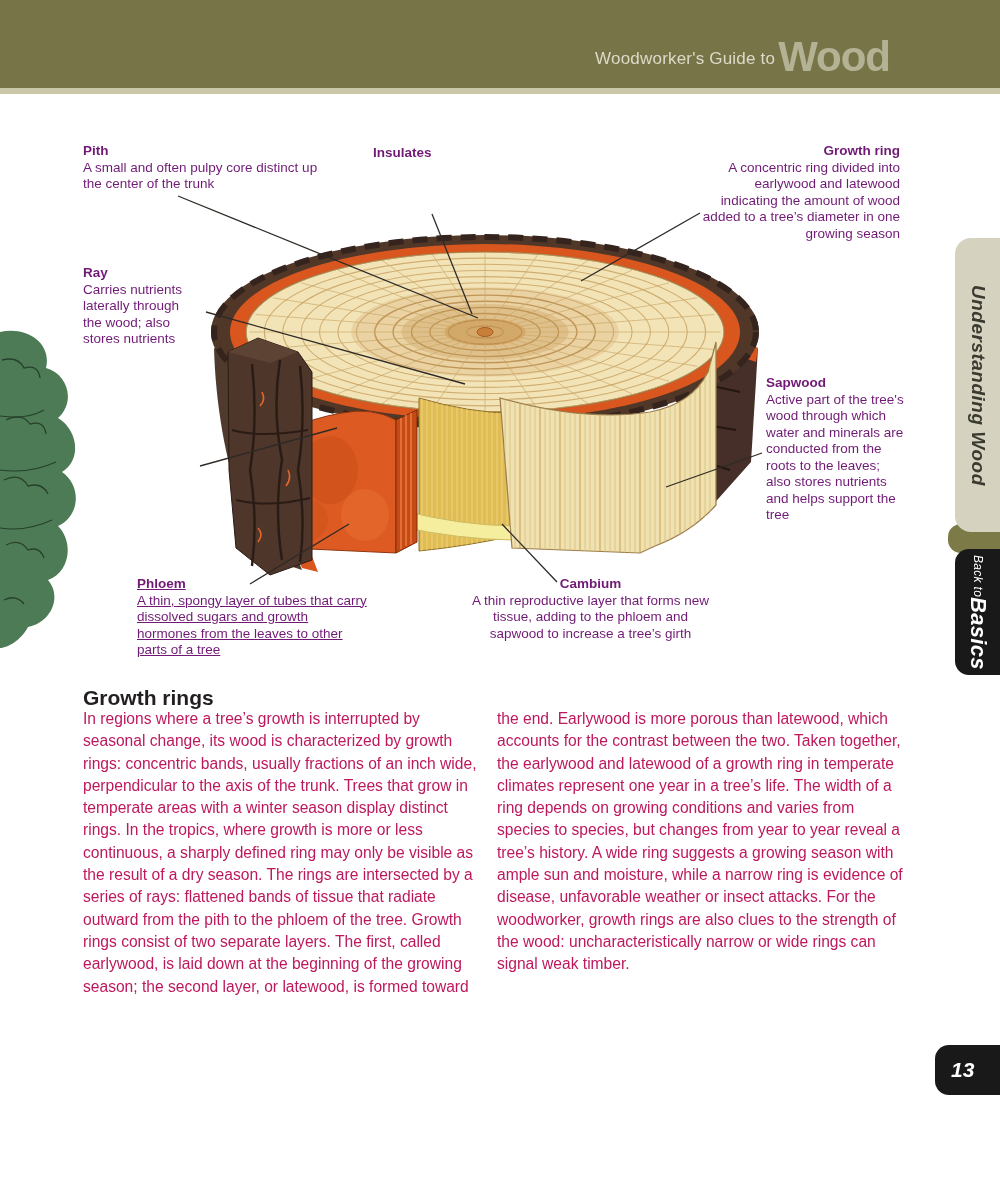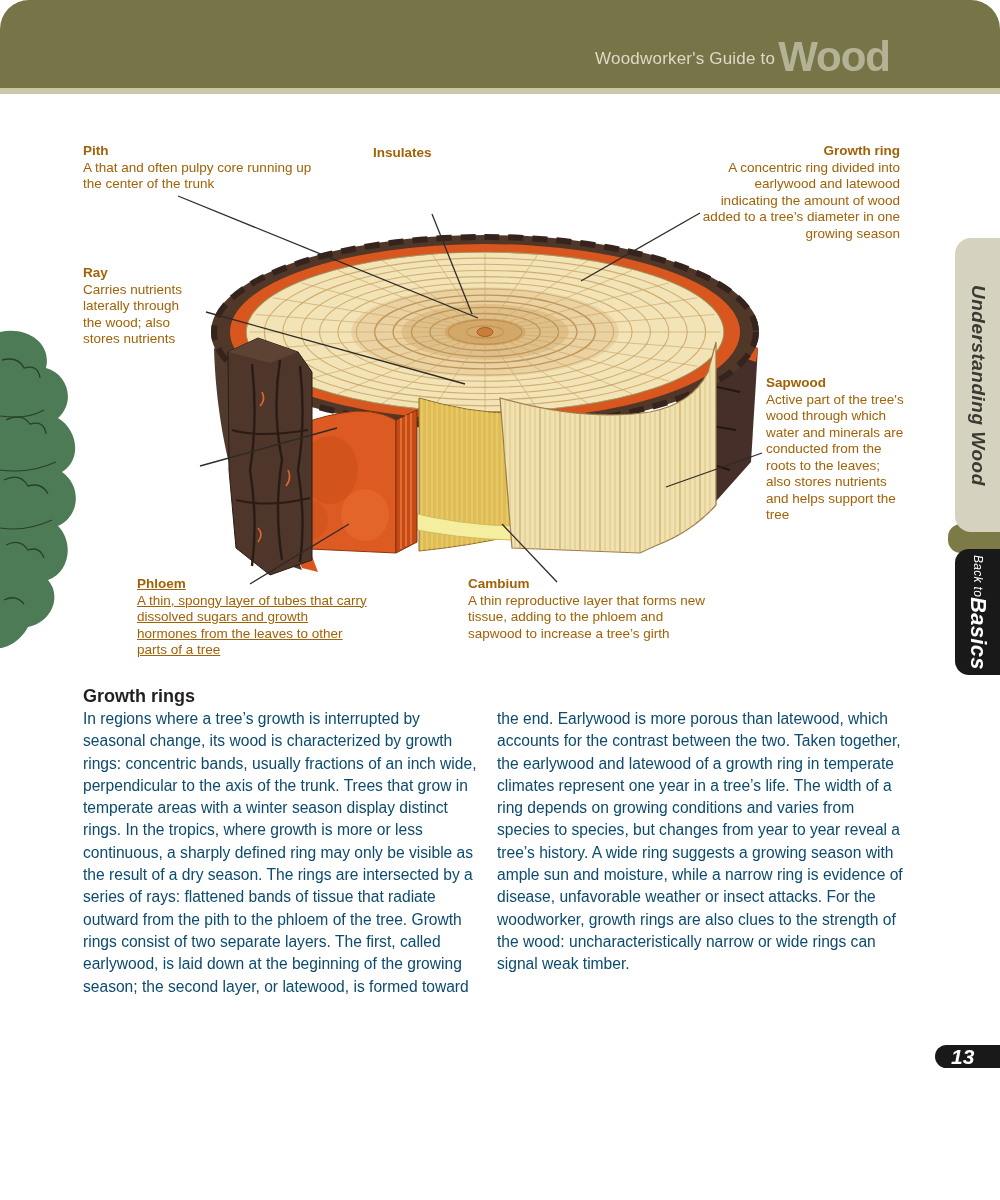--- a/index.html
+++ b/index.html
@@ -1,53 +1,53 @@
 <!DOCTYPE html>
 <html><head>
 <meta charset="utf-8">
 <style>
   html,body{margin:0;padding:0;}
   body{background:#ffffff;font-family:"Liberation Sans",sans-serif;}
-  #page{position:relative;width:1000px;height:1200px;background:#ffffff;overflow:hidden;border-radius:29px;}
+  #page{position:relative;width:1000px;height:1200px;background:#ffffff;overflow:hidden;}
 
   
   .header-band{position:absolute;left:0;top:0;width:1000px;height:88px;background:#777548;}
   .header-stripe{position:absolute;left:0;top:88px;width:1000px;height:6px;background:#c9c7a8;}
   .header-text{position:absolute;top:0;left:0;width:890px;height:88px;display:flex;justify-content:flex-end;align-items:flex-end;padding-bottom:14px;box-sizing:border-box;}
   .header-pretitle{color:#dcdac8;font-size:17px;letter-spacing:.2px;line-height:1;padding-bottom:7px;}
   .header-title{color:#b4b295;font-size:42px;font-weight:bold;letter-spacing:-1px;line-height:.8;margin-left:3px;}
 
   
-  .dlabel{position:absolute;color:#a16207;font-size:13.5px;line-height:16.5px;}
+  .dlabel{position:absolute;color:#701a75;font-size:13.5px;line-height:16.5px;}
   .dl-title{font-weight:bold;}
   #lbl-pith{left:83px;top:143px;width:245px;}
   #lbl-heartwood{left:373px;top:145px;width:205px;}
   #lbl-growthring{left:700px;top:143px;width:200px;text-align:right;}
   #lbl-ray{left:83px;top:265px;width:118px;}
   #lbl-bark{left:83px;top:410px;width:145px;}
   #lbl-sapwood{left:766px;top:375px;width:142px;}
   #lbl-phloem{left:137px;top:576px;width:230px;text-decoration:underline;}
-  #lbl-cambium{left:468px;top:576px;width:245px;}
-
-  
-  .article-heading{position:absolute;left:83px;top:686px;font-size:18px;font-weight:bold;color:#231f20;}
-  .article-col{position:absolute;top:708px;font-size:15.6px;line-height:22.3px;color:#0c4a6e;}
+  #lbl-cambium{left:468px;top:576px;width:245px;text-align:center;}
+
+  
+  .article-heading{position:absolute;left:83px;top:686px;font-size:21px;font-weight:bold;color:#231f20;}
+  .article-col{position:absolute;top:708px;font-size:15.6px;line-height:22.3px;color:#be185d;}
   #col-left{left:83px;width:402px;}
   #col-right{left:497px;width:414px;}
 
   
   .vtab{position:absolute;writing-mode:vertical-rl;display:flex;align-items:center;justify-content:center;box-sizing:border-box;}
   #tab-top{left:955px;top:238px;width:45px;height:294px;background:#d6d2c0;border-radius:16px 0 0 16px;color:#3a3a31;font-style:italic;font-size:19px;font-weight:600;letter-spacing:.5px;}
   #tab-connector{position:absolute;left:948px;top:524px;width:52px;height:29px;background:#7c7b47;border-radius:13px 0 0 13px;}
   #tab-bottom{left:955px;top:549px;width:45px;height:126px;background:#191919;border-radius:14px 0 0 14px;color:#ffffff;font-style:italic;}
   #tab-bottom .pre{font-size:12px;letter-spacing:.3px;}
   #tab-bottom .big{font-size:22px;font-weight:bold;letter-spacing:.3px;}
 
   
-  .pagenum-tab{position:absolute;left:935px;top:1045px;width:65px;height:23px;background:#191919;border-radius:14px 0 0 14px;display:flex;align-items:center;justify-content:flex-start;padding-left:16px;box-sizing:border-box;}
+  .pagenum-tab{position:absolute;left:935px;top:1045px;width:65px;height:50px;background:#191919;border-radius:14px 0 0 14px;display:flex;align-items:center;justify-content:flex-start;padding-left:16px;box-sizing:border-box;}
   .pagenum{color:#ffffff;font-size:21px;font-style:italic;font-weight:600;}
 
   svg{position:absolute;left:0;top:0;}
 </style>
 </head>
 <body>
 
 <div id="page">
 
   <div class="header-band"></div>
@@ -239,21 +239,21 @@
       <line x1="206" y1="312" x2="465" y2="384"></line>
       <line x1="200" y1="466" x2="337" y2="428"></line>
       <line x1="762" y1="453" x2="666" y2="487"></line>
       <line x1="250" y1="584" x2="349" y2="524"></line>
       <line x1="557" y1="582" x2="502" y2="524"></line>
     </g>
   </svg>
 
   <div class="dlabel" id="lbl-pith">
     <div class="dl-title">Pith</div>
-    <div class="dl-text">A that and often pulpy core running up the center of the trunk</div>
+    <div class="dl-text">A small and often pulpy core distinct up the center of the trunk</div>
   </div>
   <div class="dlabel" id="lbl-heartwood">
     <div class="dl-title">Insulates</div>
   </div>
   <div class="dlabel" id="lbl-growthring">
     <div class="dl-title">Growth ring</div>
     <div class="dl-text">A concentric ring divided into earlywood and latewood indicating the amount of wood added to a tree’s diameter in one growing season</div>
   </div>
   <div class="dlabel" id="lbl-ray">
     <div class="dl-title">Ray</div>

